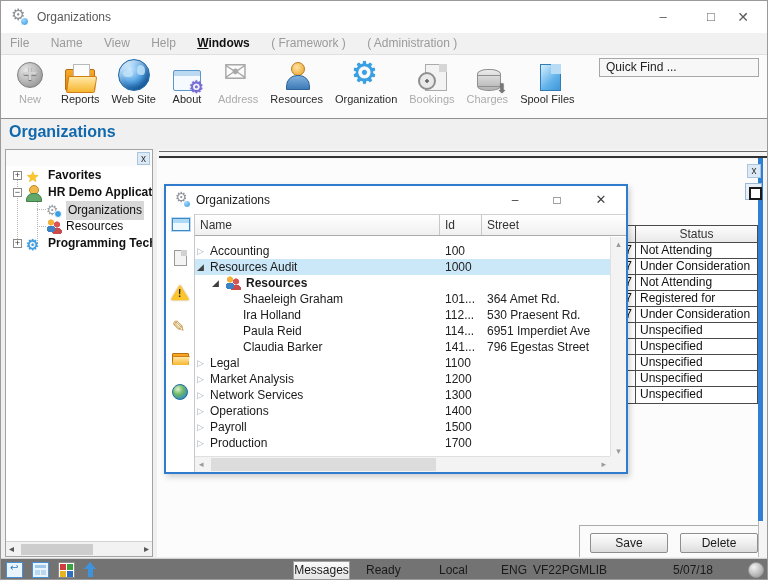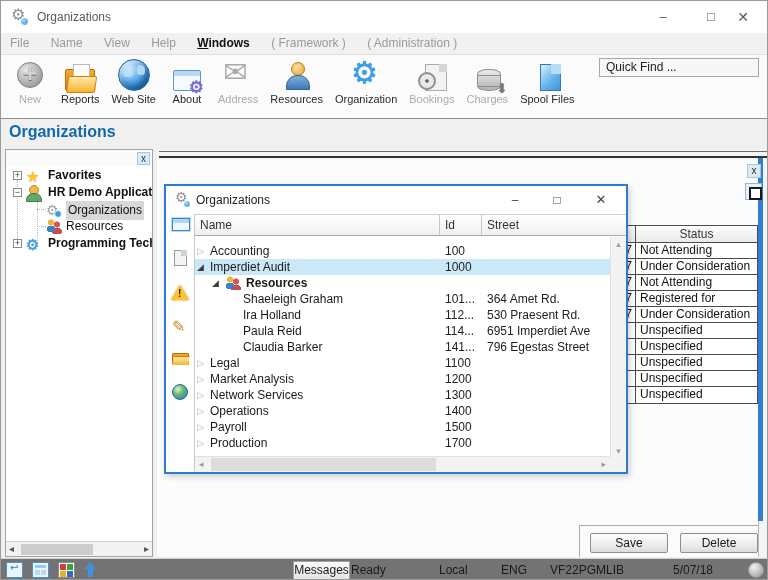--- a/index.html
+++ b/index.html
@@ -263,22 +263,22 @@
   .sti-3 { left:57px; border:1px solid #8a8a8a; background:#fff; }
   .sti-3::before { content:""; position:absolute; left:1px; top:1px; width:6px; height:6px; background:#d23c3c;
     box-shadow:7px 0 #3ca03c, 0 7px #e8b320, 7px 7px #2f6fc0; }
   .sti-4 { left:83px; }
   .sti-4::before { content:""; position:absolute; left:4px; top:6px; width:5px; height:9px; background:#3f93dd; }
   .sti-4::after { content:""; position:absolute; left:0; top:0; border-left:6.5px solid transparent;
     border-right:6.5px solid transparent; border-bottom:7px solid #3f93dd; }
   .msgbtn { position:absolute; left:292px; top:2px; width:57px; height:19px; text-align:center;
     line-height:17px; background:linear-gradient(#fafafa,#e4e4e4); border:1px solid #9f9f9f; color:#1a1a1a; }
   .st-text { position:absolute; top:4px; color:#1a1a1a; font-size:12px; }
-  .st-ready { left:350px; } .st-local { left:438px; } .st-lang { left:500px; }
-  .st-lib { left:532px;margin-left:17px; } .st-date { left:672px; } .st-time { left:754px;margin-top:48px; }
+  .st-ready { left:365px; } .st-local { left:438px; } .st-lang { left:500px; }
+  .st-lib { left:532px; } .st-date { left:672px; } .st-time { left:754px;margin-top:48px; }
   .st-sphere { position:absolute; left:747px; top:3px; width:16px; height:16px; border-radius:50%;
     background:radial-gradient(circle at 35% 30%,#f2f2f2,#b8b8b8 60%,#8e8e8e); border:1px solid #9a9a9a; }
 </style>
 </head>
 <body>
 
 <div id="root">
 
   <div class="titlebar">
     <span class="app-icon"></span>
@@ -496,21 +496,21 @@
             </div>
             <div class="cell-id">100</div>
             <div class="cell-street"></div>
           </div>
 
           <div class="dlg-row sel">
             <div class="cell-name">
               <span class="rowpad" style="width: 2px;"></span>
               <span class="exp e"></span>
 
-              <span class="rname">Imperdiet Audit</span>
+              <span class="rname">Resources Audit</span>
             </div>
             <div class="cell-id">1000</div>
             <div class="cell-street"></div>
           </div>
 
           <div class="dlg-row">
             <div class="cell-name">
               <span class="rowpad" style="width: 17px;"></span>
               <span class="exp e"></span>
               <span class="ricon show"></span>

